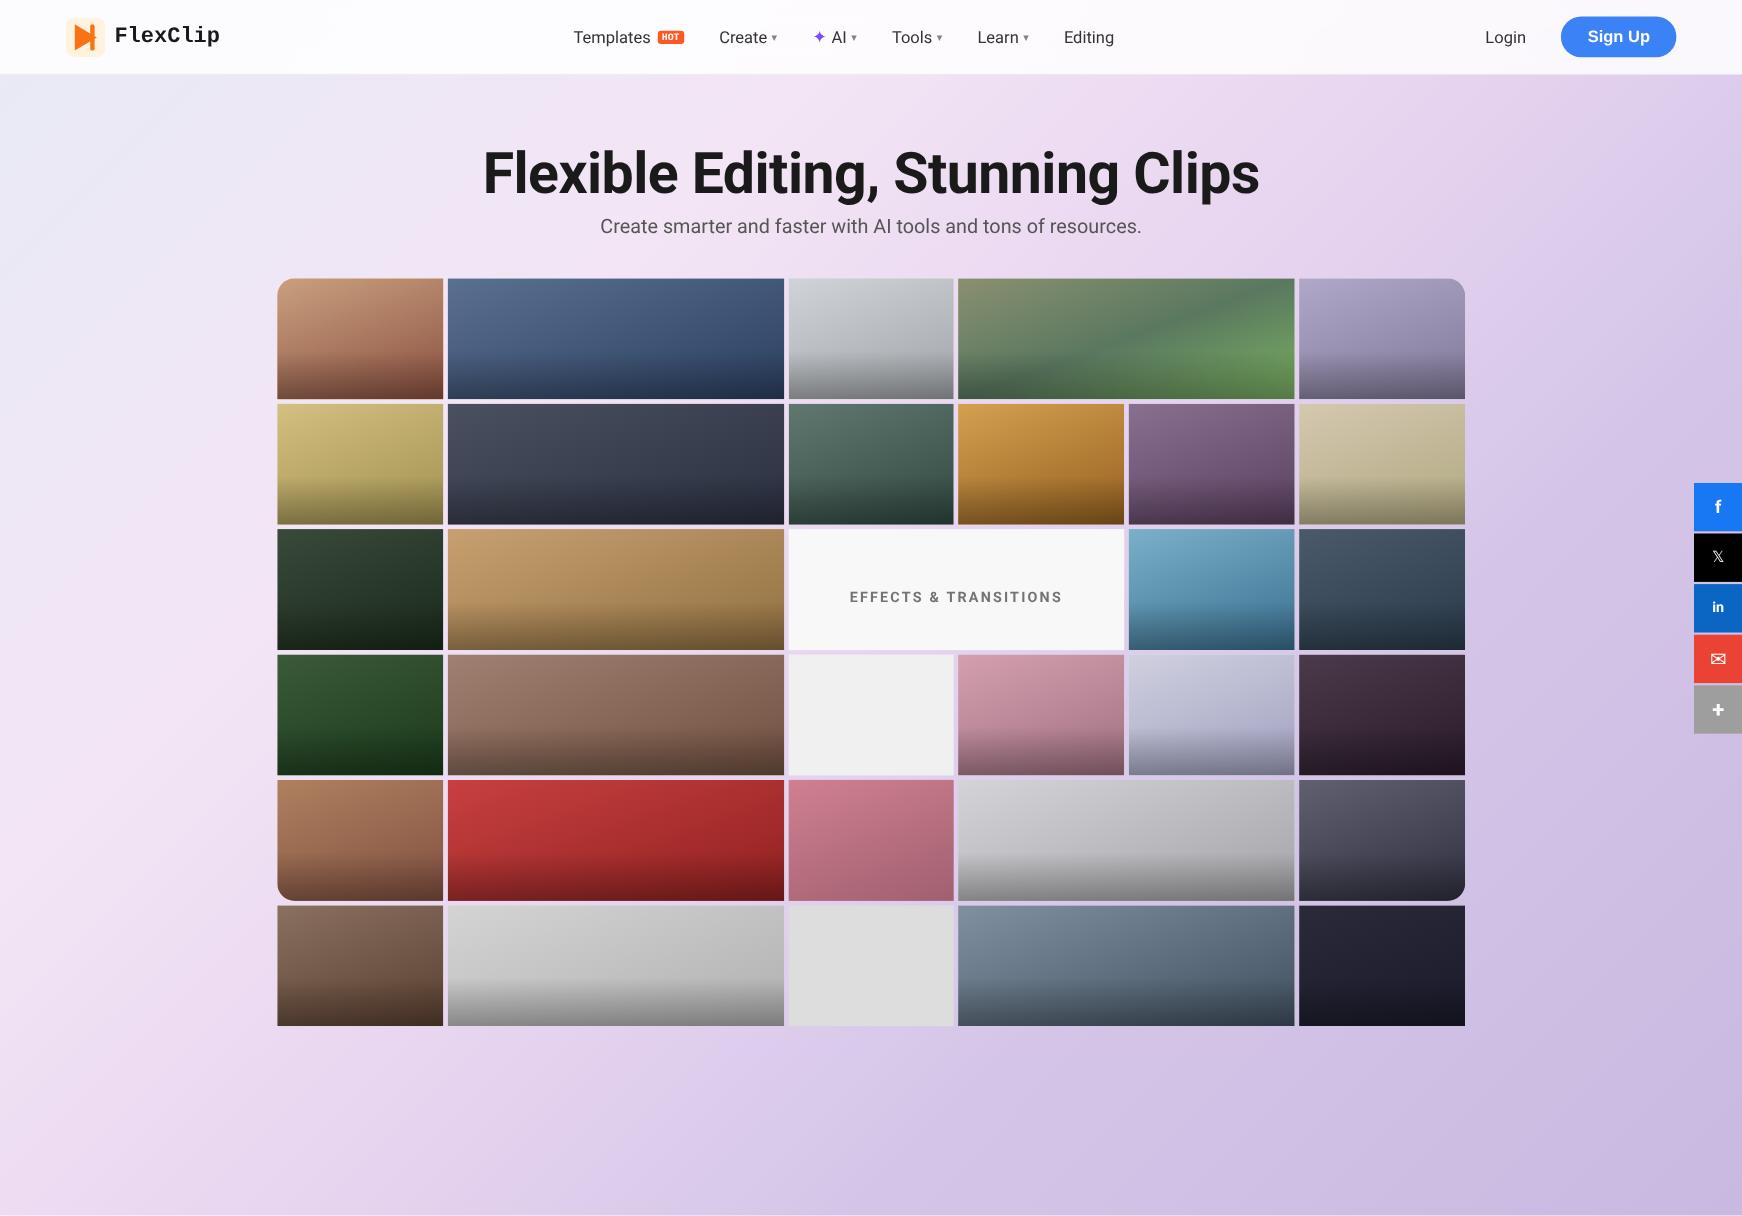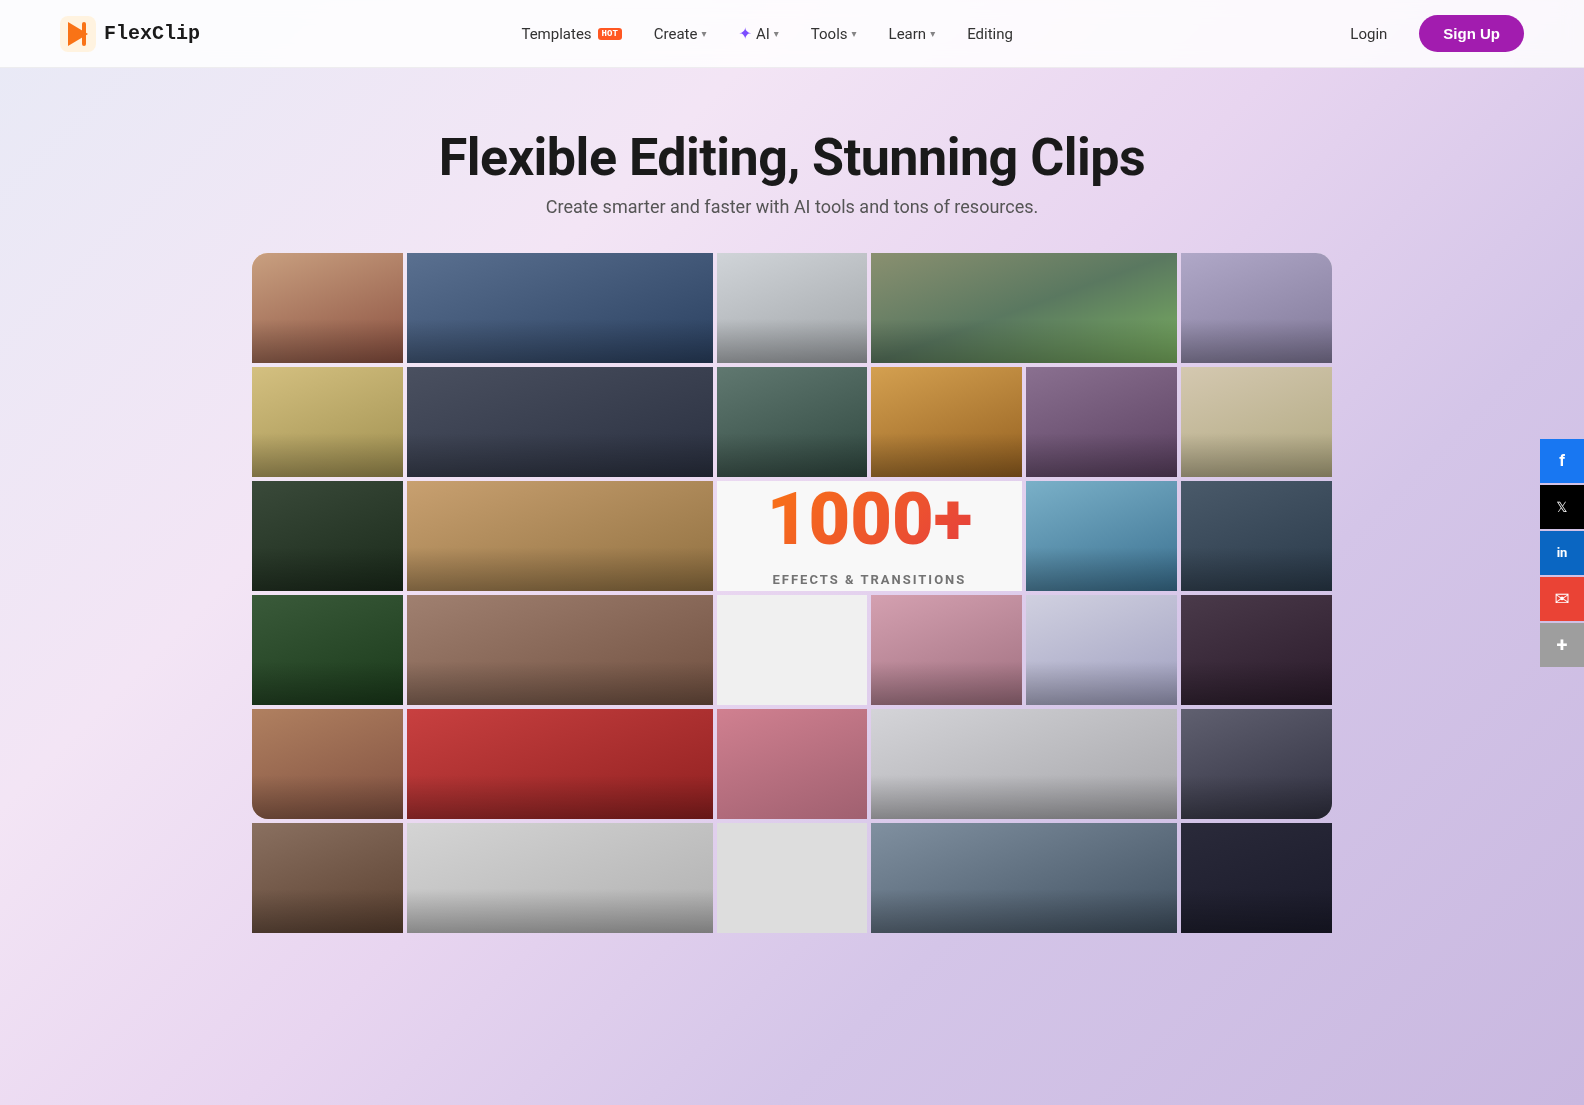--- a/index.html
+++ b/index.html
@@ -71,21 +71,21 @@
       gap: 16px;
     }
     .login-btn {
       font-size: 15px;
       color: #333;
       cursor: pointer;
       padding: 8px 16px;
       border-radius: 6px;
     }
     .signup-btn {
-      background: #a21caf;
+      background: #3b82f6;
       color: white;
       font-size: 15px;
       font-weight: 600;
       padding: 10px 24px;
       border-radius: 24px;
       cursor: pointer;
       border: none;
     }
 
     
@@ -296,21 +296,20 @@
 
     <div class="grid-cell">
       <div class="cell-fig" style="background:linear-gradient(160deg,#3a4a3a,#1a2a1a);"></div>
     </div>
     <div class="grid-cell span-2-col">
       <div class="cell-fig" style="background:linear-gradient(160deg,#c8a070,#907040);"></div>
     </div>
 
     <div class="grid-cell span-2-col" style="background:#f8f8f8;position:relative;">
       <div style="position:absolute;inset:0;display:flex;flex-direction:column;align-items:center;justify-content:center;">
-        <div style="font-size:72px;font-weight:900;background:linear-gradient(135deg,#f97316,#e53e3e);-webkit-background-clip:text;-webkit-text-fill-color:transparent;line-height:1;">1000+</div>
         <div style="font-size:13px;font-weight:700;color:#737373;letter-spacing:2px;margin-top:16px;">EFFECTS &amp; TRANSITIONS</div>
       </div>
     </div>
     <div class="grid-cell">
       <div class="cell-fig" style="background:linear-gradient(160deg,#7ab0c8,#3a7090);"></div>
     </div>
     <div class="grid-cell">
       <div class="cell-fig" style="background:linear-gradient(160deg,#4a5a6a,#2a3a4a);"></div>
     </div>
 

